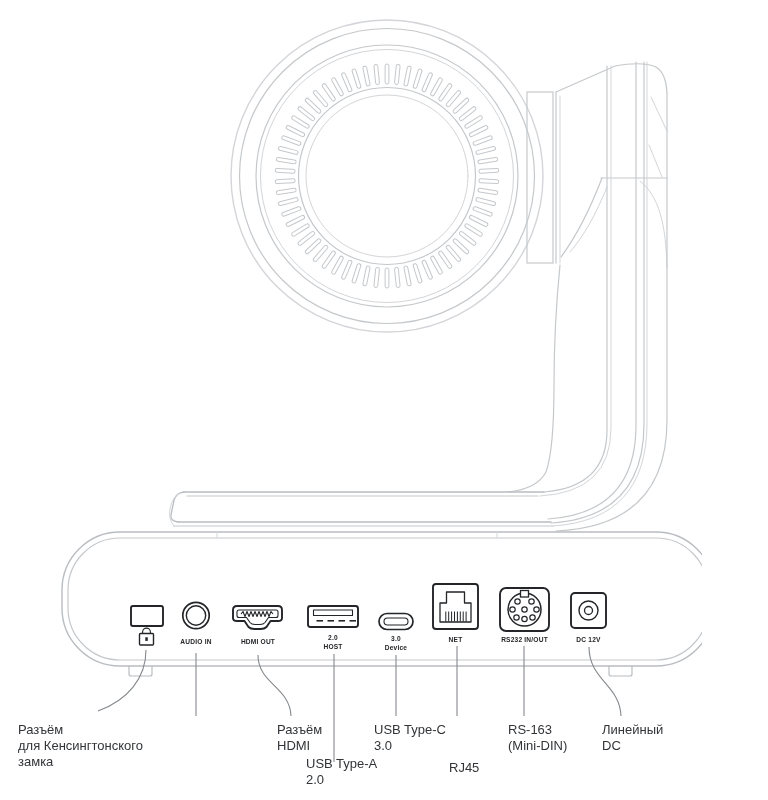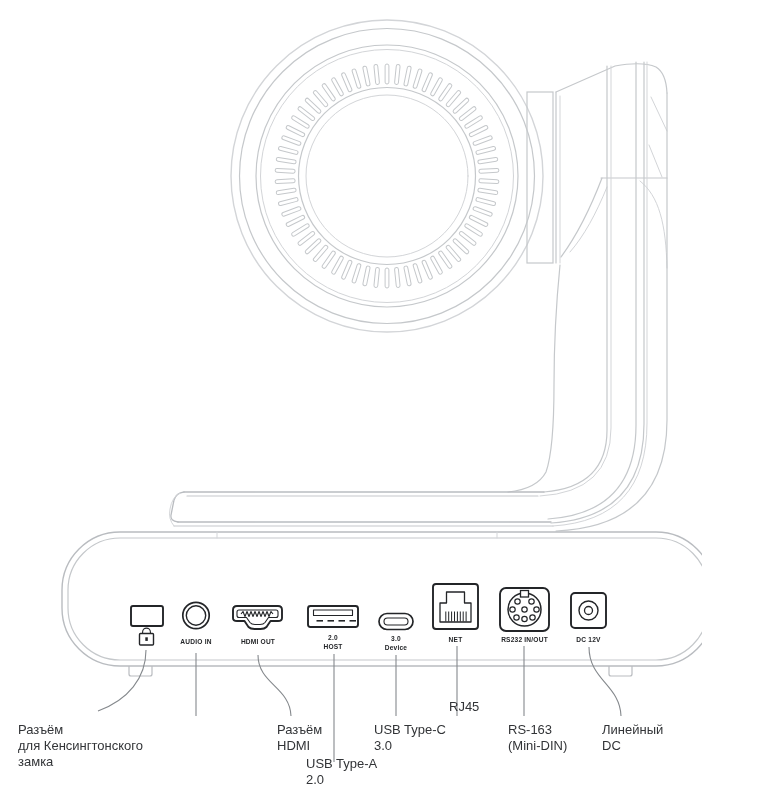--- a/index.html
+++ b/index.html
@@ -246,21 +246,21 @@
     <div>HDMI</div>
   </div>
   <div class="callout" style="left:306px;top:756px">
     <div>USB Type-A</div>
     <div>2.0</div>
   </div>
   <div class="callout" style="left:374px;top:722px">
     <div>USB Type-C</div>
     <div>3.0</div>
   </div>
-  <div class="callout" style="left:449px;top:699px">
+  <div class="callout" style="left:449px;top:760px">
     <div>RJ45</div>
   </div>
   <div class="callout" style="left:508px;top:722px">
     <div>RS-163</div>
     <div>(Mini-DIN)</div>
   </div>
   <div class="callout" style="left:602px;top:722px">
     <div>Линейный</div>
     <div>DC</div>
   </div>

